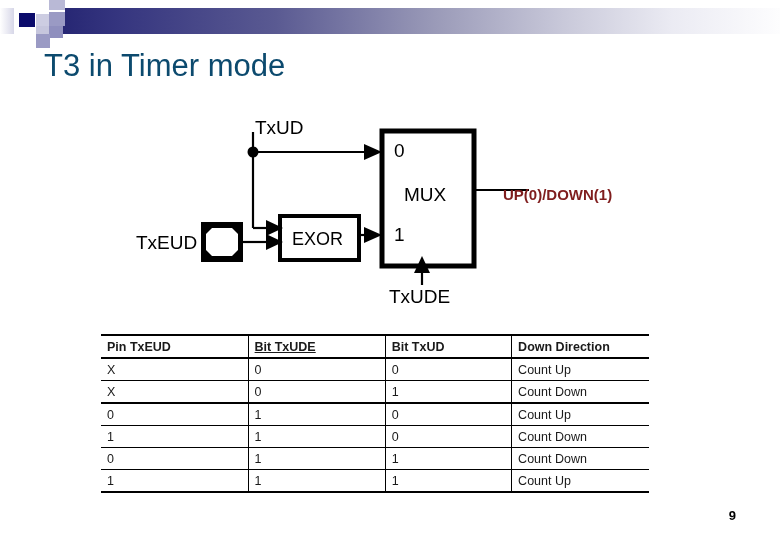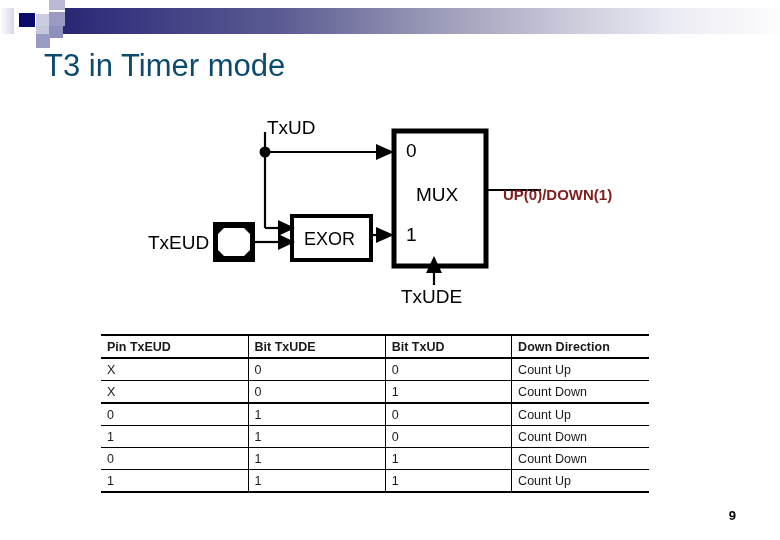--- a/index.html
+++ b/index.html
@@ -35,21 +35,21 @@
     font-size: 31px;
     font-weight: normal;
     color: #0c4a6e;
     letter-spacing: 0px;
     white-space: nowrap;
   }
 
   
   .diagram {
     position: absolute;
-    left: 16px;
+    left: 4px;
     top: 110px;
     width: 680px;
     height: 210px;
   }
   .diagram svg { display: block; }
   .lbl-updown {
     position: absolute;
     left: 503px;
     top: 186px;
     font-size: 15px;
@@ -84,21 +84,21 @@
     font-weight: bold;
     border-top: 2.5px solid #000;
     border-bottom: 2.5px solid #000;
   }
   table.truth tr.row td { border-bottom: 1.2px solid #000; }
   table.truth tr.sep td { border-bottom: 2.5px solid #000; }
   table.truth tr.last td { border-bottom: 2.5px solid #000; }
   table.truth th:first-child, table.truth td:first-child { border-left: none; }
   table.truth th:last-child, table.truth td:last-child { border-right: none; }
   .col0 { width: 148px; }
-  .col1 { width: 136px; }
+  .col1 { width: 136px; text-decoration: underline; }
   .col2 { width: 125px; }
   .col3 { width: 135px; }
 
   
   .page-num {
     position: absolute;
     right: 44px;
     top: 508px;
     font-size: 13px;
     font-weight: bold;

